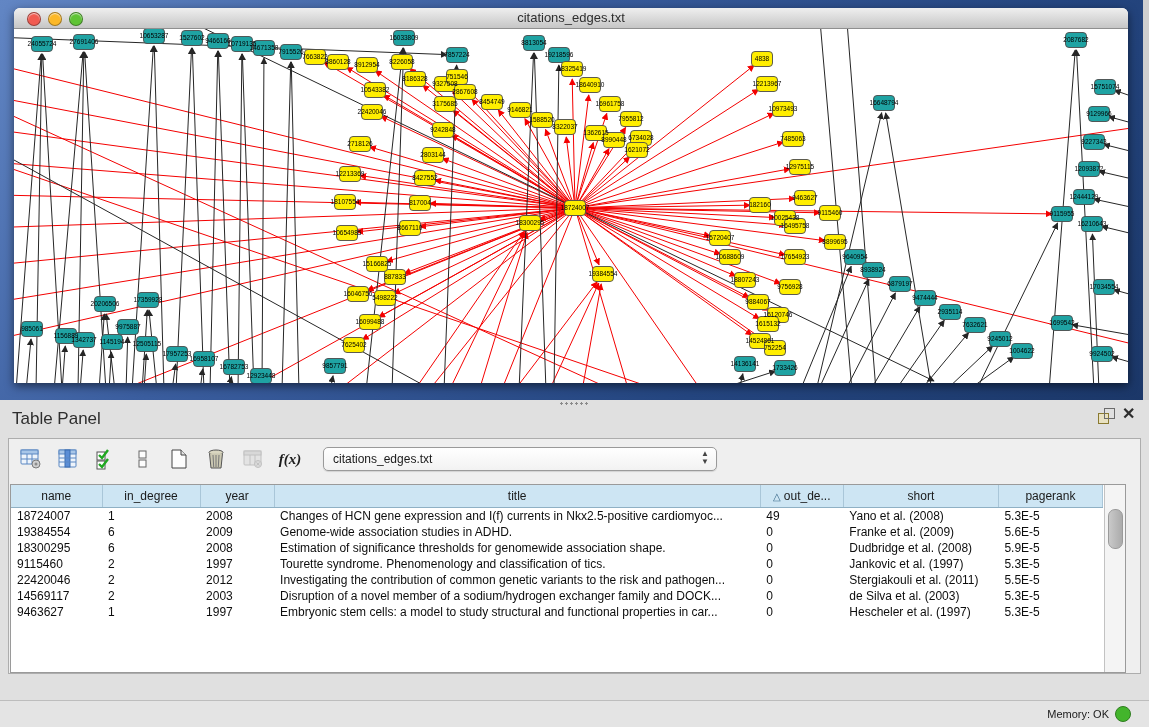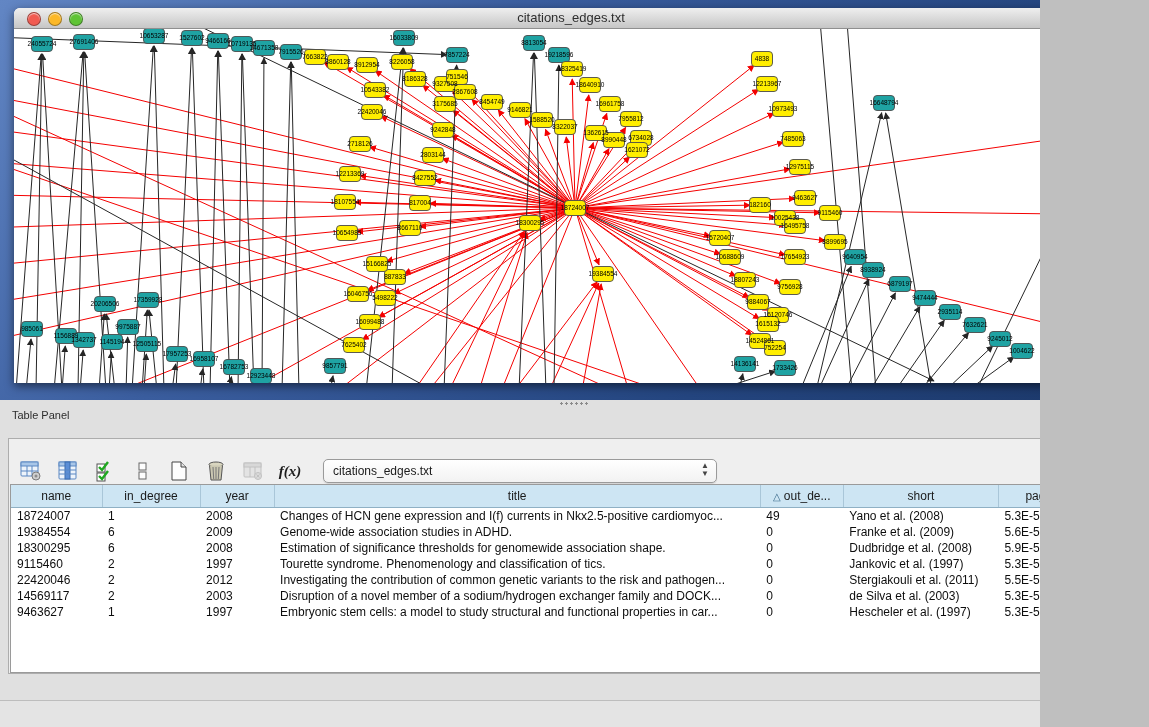--- a/index.html
+++ b/index.html
@@ -1,45 +1,45 @@
 <!DOCTYPE html>
 <html><head>
 <meta charset="utf-8">
 <style>
   html,body{margin:0;padding:0;background:#bfbfbf;}
-  #app{position:relative;width:1040px;height:727px;overflow:hidden;
+  #app{position:relative;width:1149px;height:727px;overflow:hidden;
        font-family:"Liberation Sans",sans-serif;color:#111;background:#0c4a6e;}
   
   #desktop{position:absolute;left:0;top:0;width:1149px;height:400px;
     background:linear-gradient(135deg,#6286c4 0%,#3a5d9e 35%,#24457f 70%,#1b3768 100%);}
   #right-sliver{position:absolute;left:1143px;top:0;width:6px;height:400px;background:#cfcfcf;}
   #net-window{position:absolute;left:14px;top:8px;width:1114px;height:375px;
     background:#fff;border-radius:6px 6px 0 0;box-shadow:0 3px 10px rgba(0,0,0,.55);}
   #titlebar{position:relative;height:20px;border-radius:6px 6px 0 0;
     background:linear-gradient(#efefef,#c6c6c6);border-bottom:1px solid #8f8f8f;}
   .lights{position:absolute;left:13px;top:4px;display:flex;gap:7px;}
   .light{width:12px;height:12px;border-radius:50%;border:1px solid rgba(0,0,0,.35);
     box-shadow:inset 0 1px 1px rgba(255,255,255,.7);}
   #win-title{position:absolute;left:0;right:0;top:2px;text-align:center;
     font-size:13px;color:#2e2e2e;}
   #canvas{position:relative;width:1114px;height:354px;overflow:hidden;background:#ffffff;}
   #graph-svg{position:absolute;left:0;top:0;}
   
   #table-panel{position:absolute;left:0;top:400px;width:1149px;height:300px;background:#e0e0e0;}
   #splitter{position:absolute;left:559px;top:1px;width:30px;height:5px;
     background:radial-gradient(circle,#8a8a8a 1px,transparent 1.4px) 0 0/5px 5px;cursor:row-resize;}
-  #tp-title{position:absolute;left:12px;top:9px;font-size:11px;color:#2e2e2e;}
+  #tp-title{position:absolute;left:12px;top:9px;font-size:17px;color:#2e2e2e;}
   #tp-float{position:absolute;left:1098px;top:8px;width:17px;height:16px;cursor:pointer;}
   #tp-float .sq1{position:absolute;left:0;top:5px;width:9px;height:9px;border:1.5px solid #8a7a30;background:#e9e2c2;}
   #tp-float .sq2{position:absolute;left:6px;top:0;width:9px;height:9px;border:1.5px solid #6b6b6b;background:transparent;}
   #tp-close{position:absolute;left:1122px;top:4px;font-size:16px;font-weight:bold;color:#2e2e2e;cursor:pointer;}
   #tp-content{position:absolute;left:8px;top:38px;width:1131px;height:234px;
     background:#efefef;border:1px solid #adadad;}
   
-  #toolbar{position:absolute;left:0;top:0;width:100%;height:40px;display:flex;align-items:center;margin-top:12px;}
+  #toolbar{position:absolute;left:0;top:0;width:100%;height:40px;display:flex;align-items:center;}
   .tbtn{width:30px;height:30px;margin-left:7px;display:flex;align-items:center;justify-content:center;
     border-radius:3px;cursor:pointer;}
   .tbtn.disabled{opacity:.45;cursor:default;}
   .fx{font-family:"Liberation Serif",serif;font-style:italic;font-weight:bold;font-size:15px;color:#1c1c1c;}
   #combo{position:relative;margin-left:18px;width:392px;height:22px;background:linear-gradient(#ffffff,#f2f2f2);
     border:1px solid #9a9a9a;border-radius:5px;display:flex;align-items:center;cursor:pointer;
     box-shadow:0 1px 1px rgba(0,0,0,.12);}
   #combo .val{margin-left:9px;font-size:12px;color:#1a1a1a;}
   #combo .stepper{position:absolute;right:7px;top:2px;font-size:8px;line-height:8px;color:#444;text-align:center;}
   

